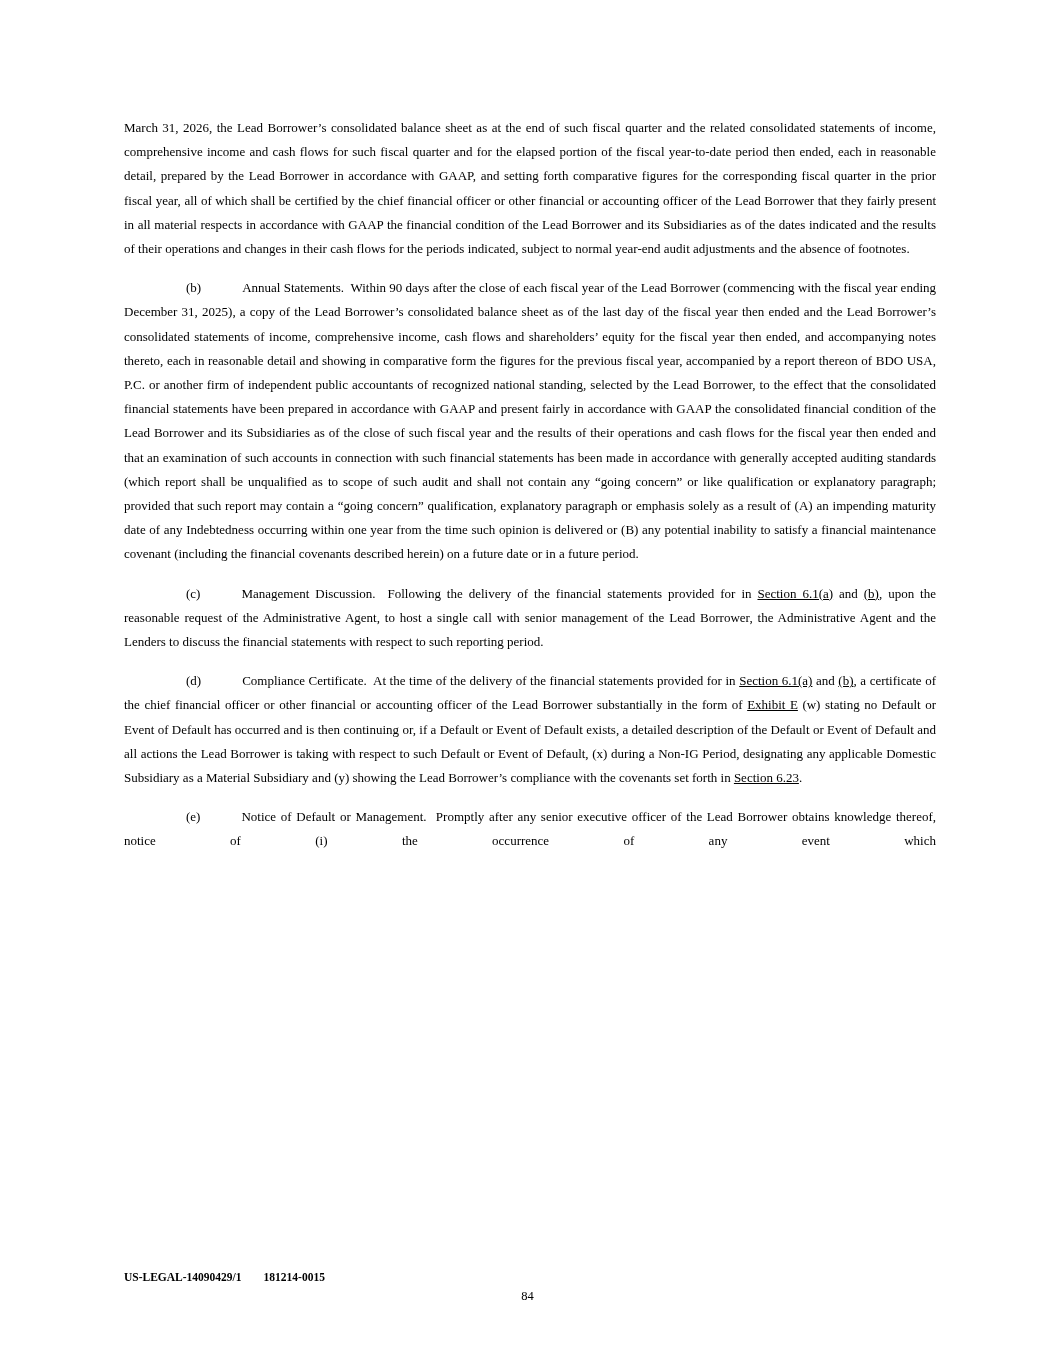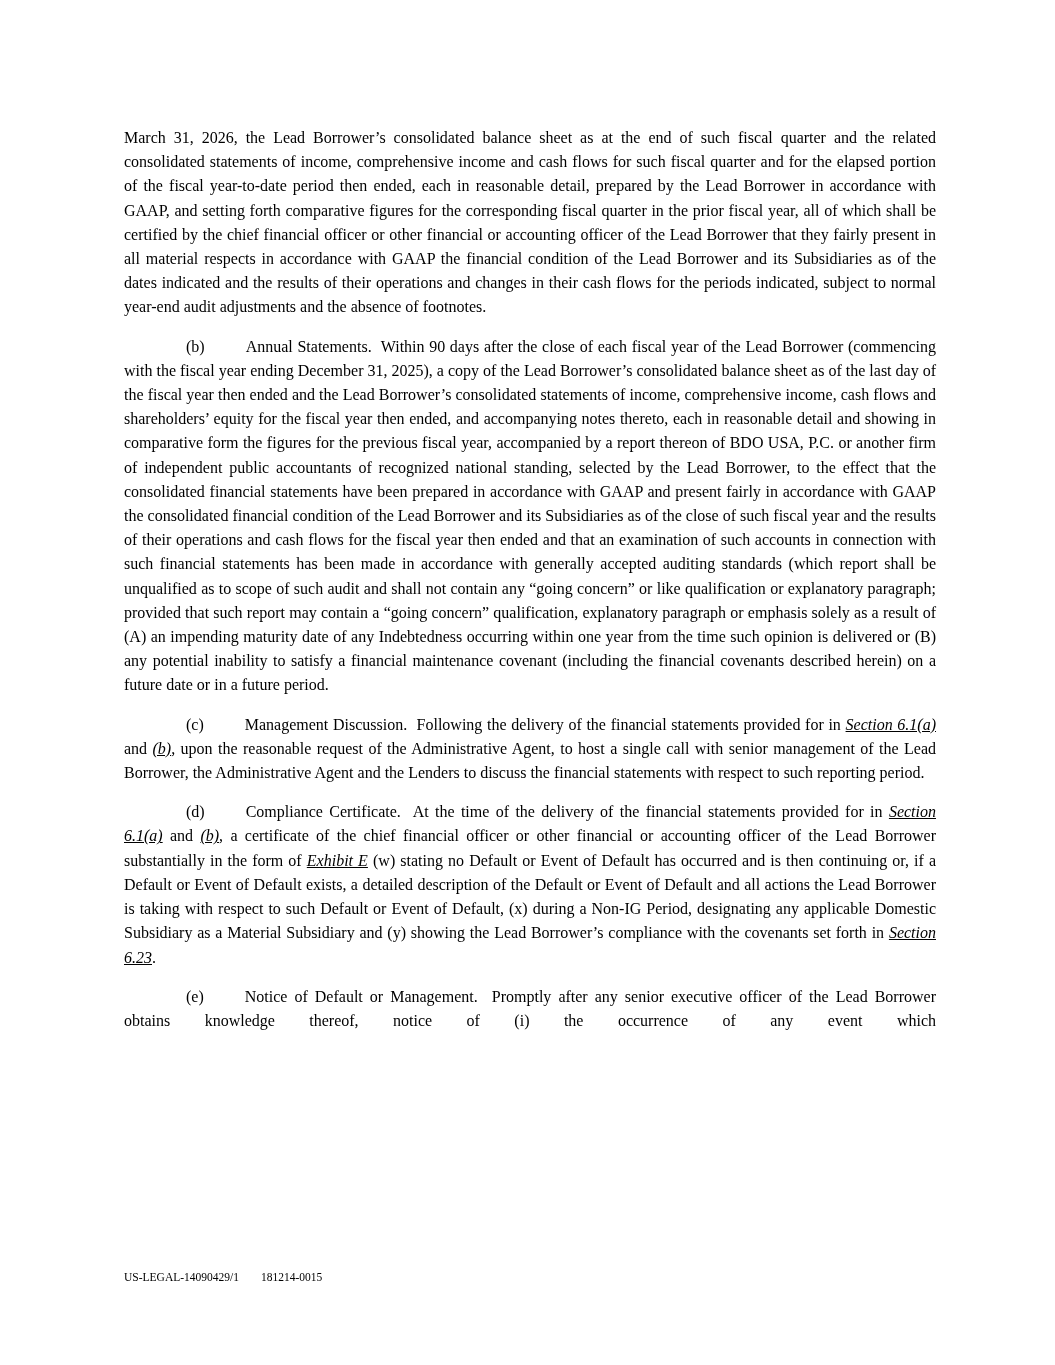--- a/index.html
+++ b/index.html
@@ -13,48 +13,49 @@
     height: 1365px;
     margin: 0 auto;
     background: #ffffff;
     font-family: "Liberation Serif", "DejaVu Serif", serif;
     color: #000000;
     overflow: hidden;
   }
   .doc-body {
     position: absolute;
     left: 124px;
-    top: 126px;
+    top: 116px;
     width: 812px;
-    font-size: 16px;
+    font-size: 13px;
     line-height: 24.2px;
     text-align: justify;
   }
   .doc-body p {
     margin: 0 0 15px 0;
   }
   .doc-body p.indent {
     text-indent: 62px;
   }
   .doc-body p:last-child {
     text-align-last: justify;
   }
   .run-i { }
-  .run-u { text-decoration: underline; font-style: italic; }
+  .run-u { text-decoration: underline; }
   .tab {
     display: inline-block;
     width: 41px;
   }
   .footer-ids {
     position: absolute;
     left: 124px;
     top: 1270px;
     font-size: 11.5px;
     line-height: 14px;
     white-space: nowrap;
+    font-weight: bold;
   }
   .footer-gap {
     display: inline-block;
     width: 22px;
   }
   .page-number {
     position: absolute;
     left: 0;
     top: 1289px;
     width: 100%;
@@ -73,14 +74,15 @@
       <p class="indent"><span>(b)</span><span class="tab"></span><span class="run-i">Annual Statements</span><span>.&nbsp; Within 90 days after the close of each fiscal year of the Lead Borrower (commencing with the fiscal year ending December 31, 2025), a copy of the Lead Borrower’s consolidated balance sheet as of the last day of the fiscal year then ended and the Lead Borrower’s consolidated statements of income, comprehensive income, cash flows and shareholders’ equity for the fiscal year then ended, and accompanying notes thereto, each in reasonable detail and showing in comparative form the figures for the previous fiscal year, accompanied by a report thereon of BDO USA, P.C. or another firm of independent public accountants of recognized national standing, selected by the Lead Borrower, to the effect that the consolidated financial statements have been prepared in accordance with GAAP and present fairly in accordance with GAAP the consolidated financial condition of the Lead Borrower and its Subsidiaries as of the close of such fiscal year and the results of their operations and cash flows for the fiscal year then ended and that an examination of such accounts in connection with such financial statements has been made in accordance with generally accepted auditing standards (which report shall be unqualified as to scope of such audit and shall not contain any “going concern” or like qualification or explanatory paragraph; </span><span class="run-i">provided</span><span> that such report may contain a “going concern” qualification, explanatory paragraph or emphasis solely as a result of (A) an impending maturity date of any Indebtedness occurring within one year from the time such opinion is delivered or (B) any potential inability to satisfy a financial maintenance covenant (including the financial covenants described herein) on a future date or in a future period.</span></p>
       <p class="indent"><span>(c)</span><span class="tab"></span><span class="run-i">Management Discussion</span><span>.&nbsp; Following the delivery of the financial statements provided for in </span><span class="run-u">Section 6.1(a)</span><span> and </span><span class="run-u">(b)</span><span>, upon the reasonable request of the Administrative Agent, to host a single call with senior management of the Lead Borrower, the Administrative Agent and the Lenders to discuss the financial statements with respect to such reporting period.</span></p>
       <p class="indent"><span>(d)</span><span class="tab"></span><span class="run-i">Compliance Certificate</span><span>.&nbsp; At the time of the delivery of the financial statements provided for in </span><span class="run-u">Section 6.1(a)</span><span> and </span><span class="run-u">(b)</span><span>, a certificate of the chief financial officer or other financial or accounting officer of the Lead Borrower substantially in the form of </span><span class="run-u">Exhibit E</span><span> (w) stating no Default or Event of Default has occurred and is then continuing or, if a Default or Event of Default exists, a detailed description of the Default or Event of Default and all actions the Lead Borrower is taking with respect to such Default or Event of Default, (x) during a Non-IG Period, designating any applicable Domestic Subsidiary as a Material Subsidiary and (y) showing the Lead Borrower’s compliance with the covenants set forth in </span><span class="run-u">Section 6.23</span><span>.</span></p>
       <p class="indent"><span>(e)</span><span class="tab"></span><span class="run-i">Notice of Default or Management</span><span>.&nbsp; Promptly after any senior executive officer of the Lead Borrower obtains knowledge thereof, notice of (i) the occurrence of any event which</span></p>
     </div>
 
   <div class="footer-ids">
     <span>US-LEGAL-14090429/1</span><span class="footer-gap"></span><span>181214-0015</span>
   </div>
 
+  <div class="page-number">84</div>
 
 </div>
 
 </body></html>

